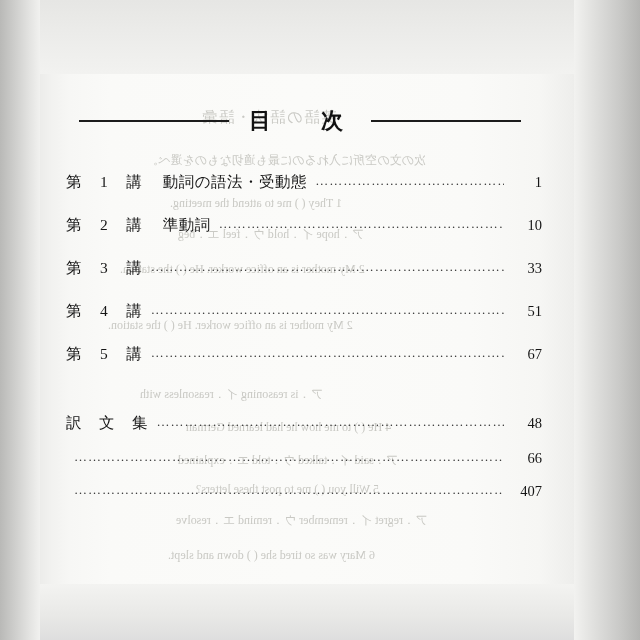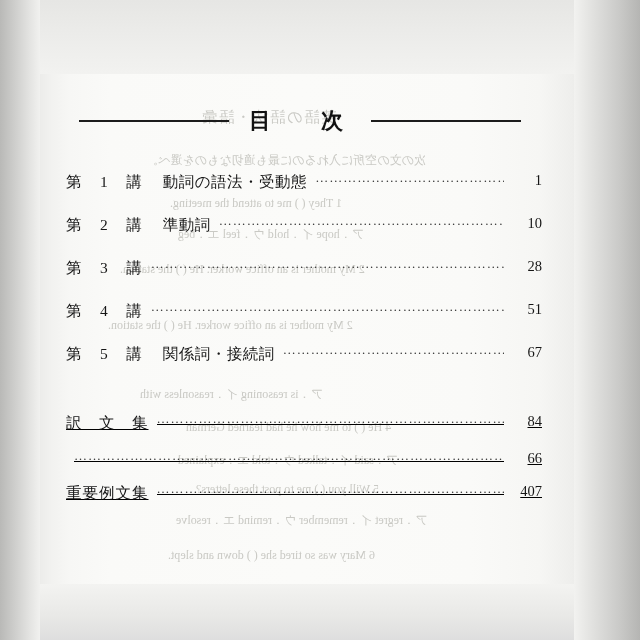--- a/index.html
+++ b/index.html
@@ -94,21 +94,21 @@
     color: #111;
     font-weight: 700;
     padding-left: 6px;
   }
 
   .toc {
     margin: 0 18px 0 26px;
   }
   .toc-row {
     display: flex;
-    align-items: flex-start;
+    align-items: center;
     font-size: 15.5px;
     color: #161616;
     margin-bottom: 22px;
   }
   .toc-row .lec {
     white-space: nowrap;
     letter-spacing: 1px;
   }
   .toc-row .num {
     display: inline-block;
@@ -133,21 +133,20 @@
   }
   .toc-row .page-no {
     width: 34px;
     text-align: right;
     font-size: 14.5px;
     color: #161616;
   }
 
   .toc-lower {
     margin: 48px 18px 0 26px;
-    text-decoration: underline;
   }
   .toc-lower .toc-row {
     margin-bottom: 16px;
   }
   .toc-lower .label-wide {
     white-space: nowrap;
     letter-spacing: 1px;
     font-size: 15.5px;
   }
 </style>
@@ -206,61 +205,59 @@
         <span class="page-no">10</span>
       </div>
 
       <div class="toc-row">
         <span class="lec">
           <span>第</span>
           <span class="num">3</span>
           <span>講</span>
         </span>
         <span class="leader">……………………………………………………………………………………</span>
-        <span class="page-no">28</span>
+        <span class="page-no">33</span>
       </div>
 
       <div class="toc-row">
         <span class="lec">
           <span>第</span>
           <span class="num">4</span>
           <span>講</span>
         </span>
         <span class="leader">……………………………………………………………………………………</span>
         <span class="page-no">51</span>
       </div>
 
       <div class="toc-row">
         <span class="lec">
           <span>第</span>
           <span class="num">5</span>
           <span>講</span>
         </span>
-        <span class="label">関係詞・接続詞</span>
         <span class="leader">……………………………………………………………………………………</span>
         <span class="page-no">67</span>
       </div>
 
     </div>
 
     <div class="toc-lower">
 
       <div class="toc-row">
         <span class="label-wide">訳　文　集</span>
         <span class="leader">……………………………………………………………………………………</span>
-        <span class="page-no">84</span>
+        <span class="page-no">48</span>
       </div>
 
       <div class="toc-row">
         <span class="leader">……………………………………………………………………………………</span>
         <span class="page-no">66</span>
       </div>
 
       <div class="toc-row">
-        <span class="label-wide">重要例文集</span>
         <span class="leader">……………………………………………………………………………………</span>
         <span class="page-no">407</span>
       </div>
 
     </div>
 
   </div>
 </div>
 
 </body></html>

